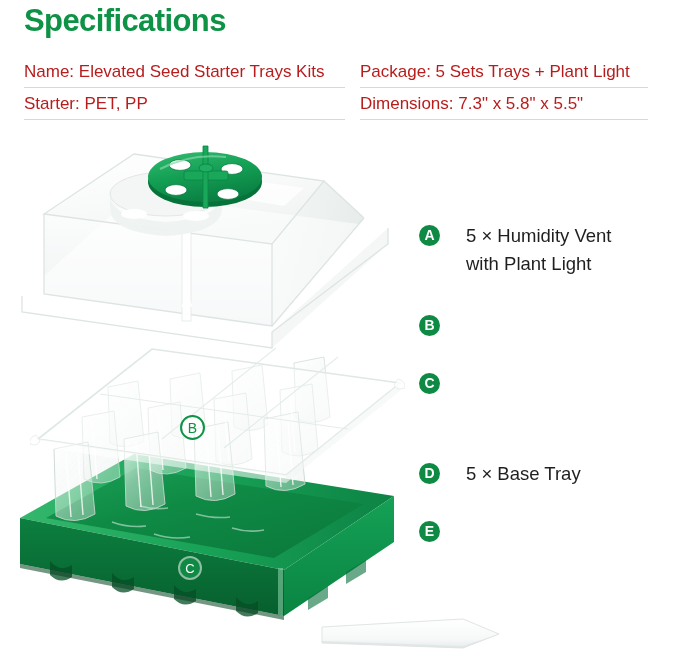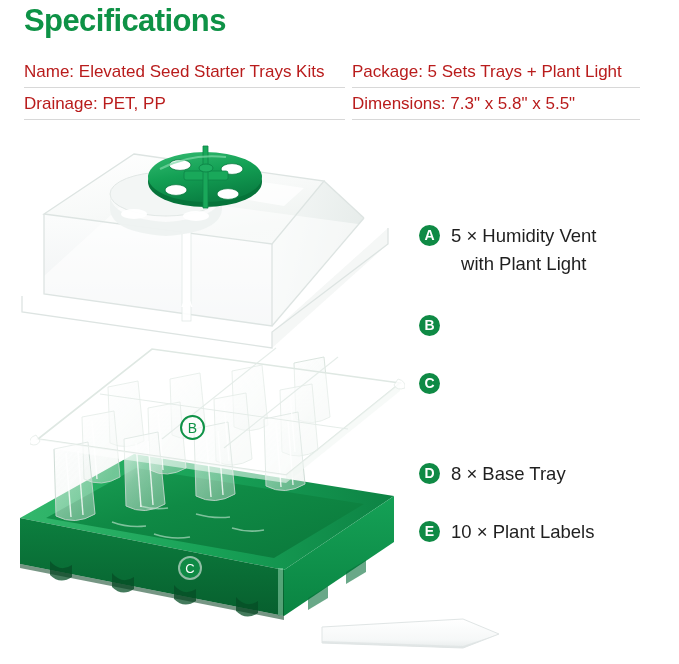--- a/index.html
+++ b/index.html
@@ -33,21 +33,21 @@
   
   .spec-table {
     position: absolute;
     left: 0;
     top: 56px;
     width: 679px;
     height: 62px;
   }
   .spec-col { position: absolute; top: 0; }
   .spec-col.left  { left: 24px;  width: 321px; }
-  .spec-col.right { left: 352px; width: 288px; }
+  .spec-col.right { left: 360px; width: 288px; }
 
   .spec-row {
     height: 31px;
     border-bottom: 1px solid #d8d8d8;
     display: flex;
     align-items: center;
   }
   .spec-text {
     font-size: 17px;
     line-height: 18px;
@@ -137,44 +137,43 @@
     border-radius: 50%;
     background: #0f8a45;
     color: #ffffff;
     font-size: 14px;
     font-weight: bold;
     line-height: 21px;
     text-align: center;
     margin-top: 3px;
   }
   .legend-text {
-    margin-left: 11px;
+    margin-left: 26px;
     font-size: 18.5px;
     line-height: 28px;
     color: #1f1f1f;
     white-space: pre-line;
-    text-align: center;
   }
 
   
   .art { display: block; width: 100%; height: 100%; }
 </style>
 </head>
 <body>
 
 <div class="page-title">Specifications</div>
 
 <div class="spec-table">
 
   <div class="spec-col left">
     <div class="spec-row">
       <span class="spec-text">Name: Elevated Seed Starter Trays Kits</span>
     </div>
     <div class="spec-row">
-      <span class="spec-text">Drainage: PET, PP</span>
+      <span class="spec-text">Starter: PET, PP</span>
     </div>
   </div>
 
   <div class="spec-col right">
     <div class="spec-row">
       <span class="spec-text">Package: 5 Sets Trays + Plant Light</span>
     </div>
     <div class="spec-row">
       <span class="spec-text">Dimensions: 7.3" x 5.8" x 5.5"</span>
     </div>
@@ -424,21 +423,20 @@
   <div class="legend-item" style="top:90px;">
     <span class="legend-badge">B</span>
   </div>
 
   <div class="legend-item" style="top:148px;">
     <span class="legend-badge">C</span>
   </div>
 
   <div class="legend-item" style="top:238px;">
     <span class="legend-badge">D</span>
-    <span class="legend-text">8  × Base Tray</span>
+    <span class="legend-text">5  × Base Tray</span>
   </div>
 
   <div class="legend-item" style="top:296px;">
     <span class="legend-badge">E</span>
-    <span class="legend-text">10  × Plant Labels</span>
   </div>
 
 </div>
 
 </body></html>

